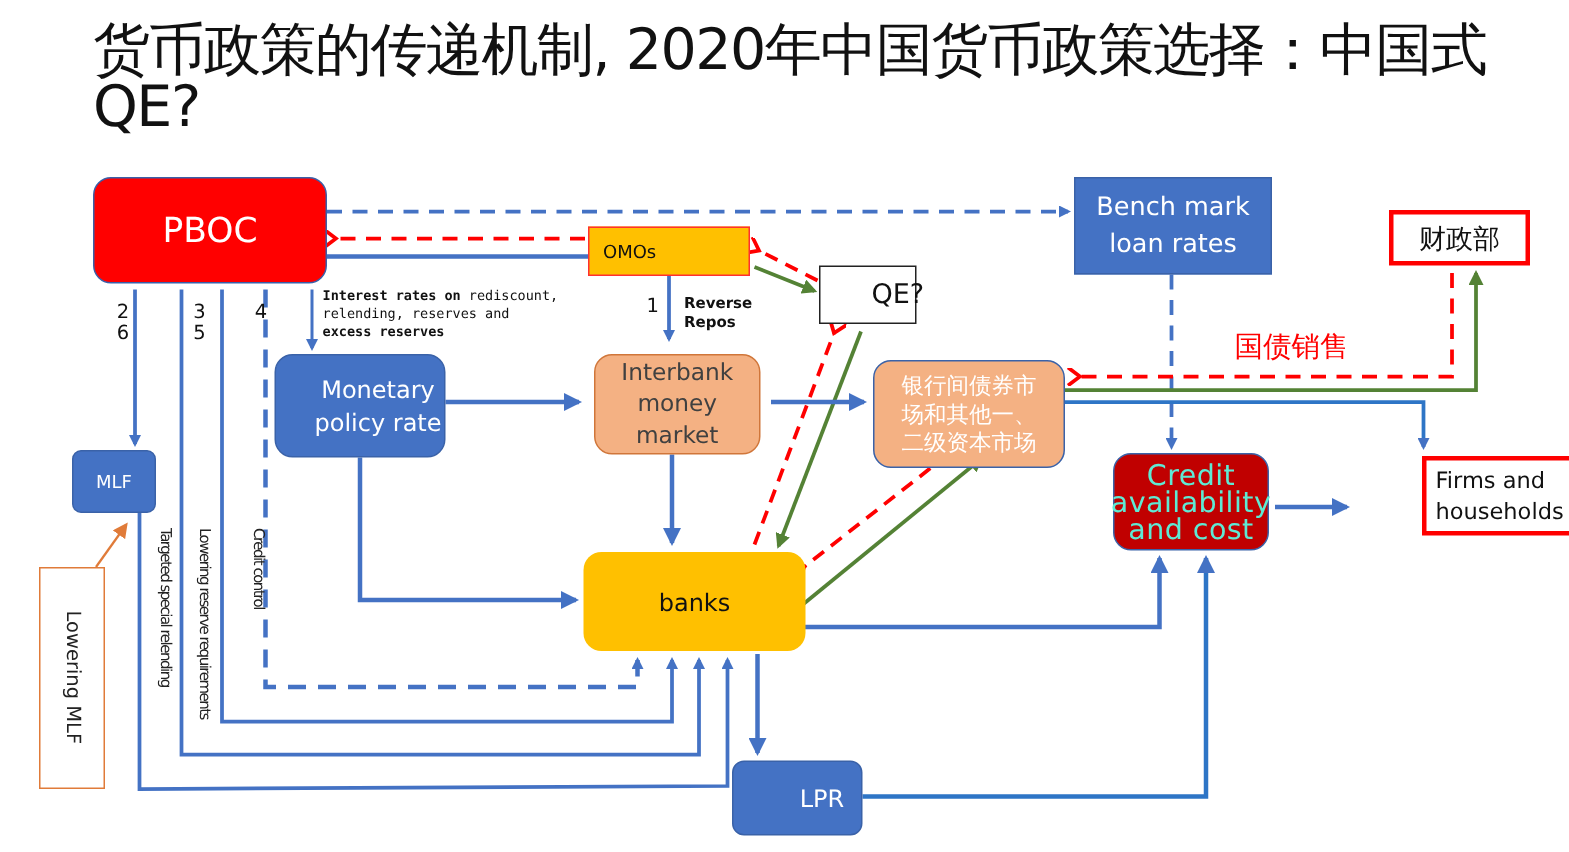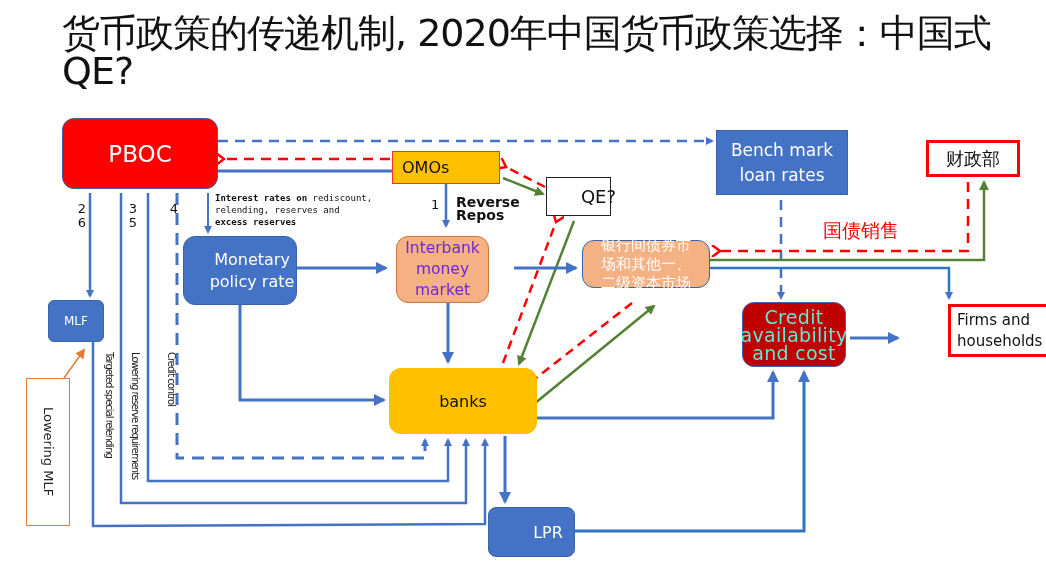--- a/index.html
+++ b/index.html
@@ -2,39 +2,39 @@
 <html><head>
 <meta charset="utf-8">
 <style>
   html,body{margin:0;padding:0;background:#ffffff;}
   body{width:1046px;height:568px;position:relative;overflow:hidden;font-family:"DejaVu Sans","Liberation Sans",sans-serif;}
   .title{position:absolute;left:62px;top:14px;width:960px;font-size:38px;line-height:38px;color:#111;letter-spacing:-1px;font-family:"DejaVu Sans","Liberation Sans",sans-serif;}
   svg{position:absolute;left:0;top:0;}
   .node{position:absolute;box-sizing:border-box;display:flex;align-items:center;justify-content:center;text-align:center;}
   .node span{white-space:pre-line;}
   .pboc{left:62px;top:118px;width:156px;height:71px;background:#ff0000;border:1.5px solid #3a5fa8;border-radius:12px;color:#fff;font-size:23px;}
-  .omos{left:392px;top:151px;width:108px;height:33px;background:#ffc000;border:1.5px solid #ff3030;color:#111;font-size:16px;justify-content:flex-start;padding-left:9px;}
+  .omos{left:392px;top:151px;width:108px;height:33px;background:#ffc000;border:1.5px solid #ff3030;color:#111;font-size:12px;justify-content:flex-start;padding-left:9px;}
   .qe{left:546px;top:177px;width:65px;height:39px;background:#fff;border:1.2px solid #222;color:#111;font-size:18px;padding-left:40px;}
-  .bench{left:716px;top:118px;width:132px;height:65px;background:#4472c4;border:1px solid #3a62a8;color:#fff;font-size:17px;line-height:25px;margin-top:12px;}
+  .bench{left:716px;top:118px;width:132px;height:65px;background:#4472c4;border:1px solid #3a62a8;color:#fff;font-size:17px;line-height:25px;}
   .mof{left:926px;top:140px;width:94px;height:37px;background:#fff;border:3px solid #ff0000;color:#111;font-size:18px;}
   .mpr{left:183px;top:236px;width:114px;height:69px;background:#4472c4;border:1px solid #3a62a8;border-radius:12px;color:#fff;font-size:16px;line-height:22px;padding-left:24px;}
-  .ibm{left:396px;top:236px;width:93px;height:67px;background:#f4b183;border:1px solid #d0763a;border-radius:12px;color:#6d28d9;font-size:15.5px;line-height:21px;}
-  .bond{left:582px;top:240px;width:128px;height:48px;background:#f4b183;border:1px solid #3a62a8;border-radius:12px;color:#fff;font-size:15px;line-height:19px;}
+  .ibm{left:396px;top:236px;width:111px;height:67px;background:#f4b183;border:1px solid #d0763a;border-radius:12px;color:#404040;font-size:15.5px;line-height:21px;}
+  .bond{left:582px;top:240px;width:128px;height:72px;background:#f4b183;border:1px solid #3a62a8;border-radius:12px;color:#fff;font-size:15px;line-height:19px;}
   .mlf{left:48px;top:300px;width:56px;height:42px;background:#4472c4;border:1px solid #3a62a8;border-radius:6px;color:#fff;font-size:12px;}
   .credit{left:742px;top:302px;width:104px;height:65px;background:#c00000;border:1px solid #3a62a8;border-radius:12px;color:#5eead4;font-size:19px;line-height:18px;letter-spacing:0.3px;}
   .firms{left:904px;top:304px;width:113px;height:53px;background:#fff;border:3px solid #ff0000;color:#111;font-size:15px;line-height:21px;justify-content:flex-start;padding-left:6px;text-align:left;margin-left:44px;}
   .banks{left:389px;top:368px;width:148px;height:66px;background:#ffc000;border-radius:12px;color:#111;font-size:16px;}
   .lpr{left:488px;top:507px;width:87px;height:50px;background:#4472c4;border:1px solid #3a62a8;border-radius:8px;color:#fff;font-size:16px;padding-left:33px;}
   .lowmlf{left:26px;top:378px;width:44px;height:148px;background:#fff;border:1.2px solid #e07b39;}
   .small{position:absolute;color:#111;}
   .num{font-size:13px;line-height:14px;text-align:center;width:12px;}
   .irlabel{left:215px;top:192px;font-size:9px;line-height:12px;font-family:"DejaVu Sans Mono","Liberation Mono",monospace;}
   .irlabel b{font-weight:bold;}
   .rr-num{left:431px;top:197px;font-size:13px;}
-  .rr-label{left:456px;top:196px;font-size:14px;line-height:13px;font-weight:bold;}
+  .rr-label{left:456px;top:196px;font-size:10px;line-height:13px;font-weight:bold;}
   .gz{left:823px;top:218px;font-size:19px;color:#ff0000;}
   .vert{position:absolute;writing-mode:vertical-rl;font-size:10px;line-height:10px;color:#222;letter-spacing:-1px;font-family:"DejaVu Sans","Liberation Sans",sans-serif;}
   .vert-lg{font-size:13px;line-height:13px;letter-spacing:0;}
 </style>
 </head>
 <body>
 
 <div class="title">货币政策的传递机制, 2020年中国货币政策选择：中国式QE?</div>
 
 <svg width="1046" height="568" viewBox="0 0 1046 568">

